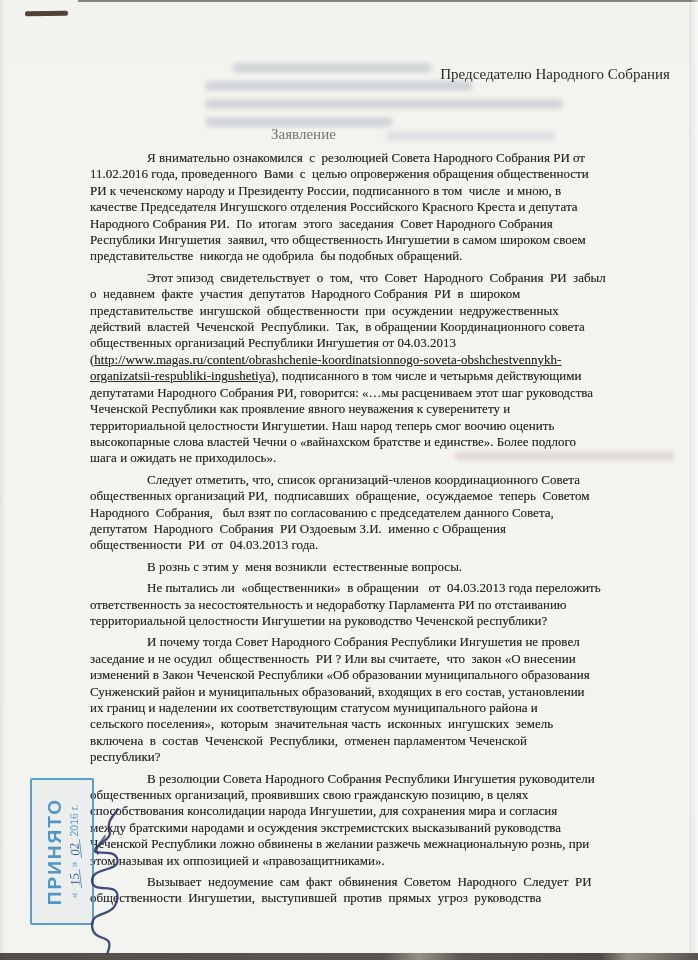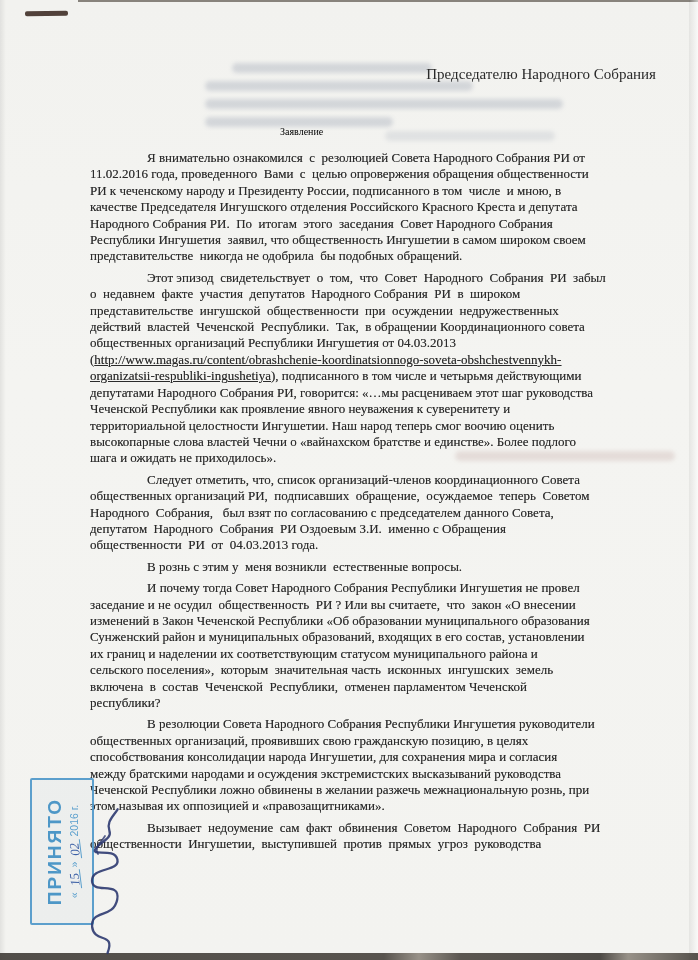--- a/index.html
+++ b/index.html
@@ -21,25 +21,25 @@
                  background: linear-gradient(90deg, rgba(0,0,0,0.06), rgba(255,255,255,0.55)); }
   .corner-dash { position:absolute; left:25px; top:11px; width:43px; height:5px;
                  background:#3f2d26; border-radius:2px; transform:rotate(-0.6deg); opacity:.9; }
 
   
   .bleed { position:absolute; height:10px; border-radius:5px;
            background:#8d96a8; opacity:.30; filter:blur(2px); }
   .bleed.pink { background:#b08a86; }
 
   
-  .addressee { position:absolute; top:62px; right:42px; text-align:center;
+  .addressee { position:absolute; top:62px; right:28px; text-align:center;
                font-size:15px; line-height:24px; color:#2a2a2a; }
 
   
-  .doc-title { position:absolute; top:126px; left:280px; font-size:10px; color:#000000; }
+  .doc-title { position:absolute; top:126px; left:271px; font-size:15px; color:#737373; }
 
   
   .doc-body { position:absolute; top:150px; left:90px; width:606px;
               font-size:13px; line-height:16.4px; color:#2b2b2b;
               text-shadow: 0 0 0.5px rgba(45,45,45,0.55); }
   .para { white-space:pre-wrap; margin:0 0 5px 0; text-indent:57px; }
   .link-underline { text-decoration:underline; }
 
   
   .stamp { position:absolute; left:30px; top:925px; width:143px; height:60px;
@@ -100,35 +100,38 @@
 Чеченской Республики как проявление явного неуважения к суверенитету и
 территориальной целостности Ингушетии. Наш народ теперь смог воочию оценить
 высокопарные слова властей Чечни о «вайнахском братстве и единстве». Более подлого
 шага и ожидать не приходилось».</span></div>
     <div class="para"><span>Следует отметить, что, список организаций-членов координационного Совета
 общественных организаций РИ,  подписавших  обращение,  осуждаемое  теперь  Советом
 Народного  Собрания,   был взят по согласованию с председателем данного Совета,
 депутатом  Народного  Собрания  РИ Оздоевым З.И.  именно с Обращения
 общественности  РИ  от  04.03.2013 года.</span></div>
     <div class="para"><span>В рознь с этим у  меня возникли  естественные вопросы.</span></div>
+    <div class="para"><span>Не пытались ли  «общественники»  в обращении   от  04.03.2013 года переложить
+ответственность за несостоятельность и недоработку Парламента РИ по отстаиванию
+территориальной целостности Ингушетии на руководство Чеченской республики?</span></div>
     <div class="para"><span>И почему тогда Совет Народного Собрания Республики Ингушетия не провел
 заседание и не осудил  общественность  РИ ? Или вы считаете,  что  закон «О внесении
 изменений в Закон Чеченской Республики «Об образовании муниципального образования
 Сунженский район и муниципальных образований, входящих в его состав, установлении
 их границ и наделении их соответствующим статусом муниципального района и
 сельского поселения»,  которым  значительная часть  исконных  ингушских  земель
 включена  в  состав  Чеченской  Республики,  отменен парламентом Чеченской
 республики?</span></div>
     <div class="para"><span>В резолюции Совета Народного Собрания Республики Ингушетия руководители
 общественных организаций, проявивших свою гражданскую позицию, в целях
 способствования консолидации народа Ингушетии, для сохранения мира и согласия
 между братскими народами и осуждения экстремистских высказываний руководства
 Чеченской Республики ложно обвинены в желании разжечь межнациональную рознь, при
 этом называя их оппозицией и «правозащитниками».</span></div>
-    <div class="para"><span>Вызывает  недоумение  сам  факт  обвинения  Советом  Народного  Собрания  РИ
+    <div class="para"><span>Вызывает  недоумение  сам  факт  обвинения  Советом  Народного  Следует  РИ
 общественности  Ингушетии,  выступившей  против  прямых  угроз  руководства</span></div>
   </div>
 
 <div class="stamp">
   <div class="stamp-label">ПРИНЯТО</div>
   <div class="stamp-date">
     <span>«</span>
       <span class="hand">15</span>
       <span>»</span>
     <span class="hand">02</span>

